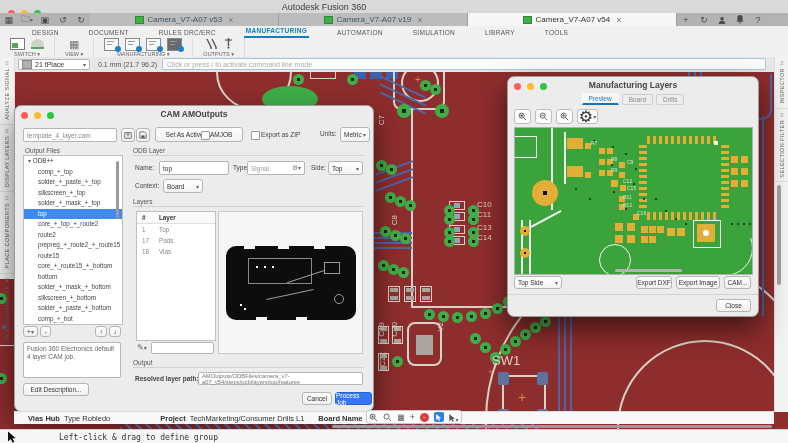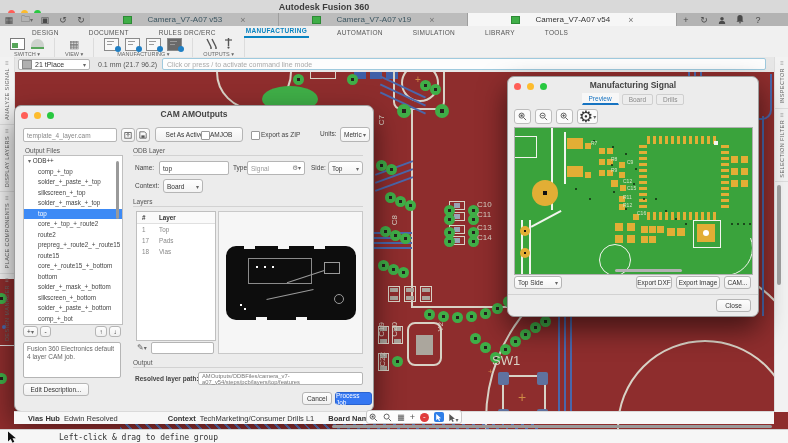--- a/index.html
+++ b/index.html
@@ -3,24 +3,24 @@
 <meta charset="utf-8">
 <style>
   html,body{margin:0;padding:0;background:#222;}
   #app{position:relative;width:788px;height:443px;overflow:hidden;background:#e9e9e9;
        font-family:"Liberation Sans",sans-serif;-webkit-font-smoothing:antialiased;color:#333;}
   .abs{position:absolute;}
   
   #titlebar{left:0;top:0;width:788px;height:13px;background:#d9d9d9;border-bottom:1px solid #c2c2c2;}
   .tl{width:7px;height:7px;border-radius:50%;display:inline-block;margin-right:6px;}
   .tl.r{background:#ff5e57}.tl.y{background:#fdbc2e}.tl.g{background:#28c840}
-  #app-title{left:0;top:2px;width:648px;text-align:center;font-size:9px;font-weight:bold;color:#3c3c3c;}
+  #app-title{left:0;top:2px;width:648px;text-align:center;font-size:9px;font-weight:normal;color:#3c3c3c;}
   #tabstrip{left:0;top:13px;width:788px;height:13px;background:#b3b3b3;display:flex;align-items:stretch;}
   .bar-ic{width:18px;font-size:9px;color:#4a4a4a;display:flex;align-items:center;justify-content:center;}
-  .doctab{display:flex;align-items:center;gap:16px;padding:0 6px;font-size:8px;color:#3b5560;background:#bcbcbc;border-right:1px solid #9e9e9e;width:176px;justify-content:center;}
+  .doctab{display:flex;align-items:center;gap:4px;padding:0 6px;font-size:8px;color:#3b5560;background:#bcbcbc;border-right:1px solid #9e9e9e;width:176px;justify-content:center;}
   .doctab.active{background:#f6f6f6;color:#333;width:196px;}
   .doctab .x{color:#777;font-size:9px;margin-left:2px;}
   .brdic{width:9px;height:8px;background:#3fae47;border:1px solid #2c8a35;box-sizing:border-box;}
   #ribbon-menus{left:0;top:26px;width:788px;height:12px;background:#f0f0f0;display:flex;align-items:flex-end;gap:26px;padding-left:30px;box-sizing:border-box;}
   .rmenu{font-size:6.5px;color:#555;letter-spacing:.3px;padding:2px 2px 2px 2px;}
   .rmenu.active{color:#0a84c1;border-bottom:2px solid #0a84c1;font-weight:bold;}
   #ribbon-tools{left:0;top:38px;width:788px;height:19px;background:#f0f0f0;border-bottom:1px solid #d5d5d5;display:flex;}
   .tgroup{display:flex;flex-direction:column;align-items:center;justify-content:flex-start;border-right:1px solid #dcdcdc;padding:0 10px;}
   .tg-icons{display:flex;gap:6px;align-items:center;height:12px;}
   .tg-label{font-size:5.5px;color:#666;margin-top:1px;}
@@ -504,21 +504,21 @@
     <div class="hr abs" style="left:118px;top:261px;width:230px;"></div>
     <span class="lbl abs" style="left:120px;top:269px;font-weight:bold;">Resolved layer path:</span>
     <div class="fld abs" style="left:183px;top:266px;width:165px;height:13px;font-size:5.8px;color:#777;">AMOutputs/ODBFiles/camera_v7-a07_v54/steps/pcb/layers/top/features</div>
     <div class="btn abs" style="left:287px;top:286px;width:30px;height:13px;">Cancel</div>
     <div class="btn primary abs" style="left:320px;top:286px;width:37px;height:13px;">Process Job</div>
   </div>
 
   <div class="win abs" style="left:507px;top:76px;width:250px;height:239px;">
     <div class="wtitle">
       <span><span class="tl r"></span><span class="tl y"></span><span class="tl g"></span></span>
-      <span class="t">Manufacturing Signal</span>
+      <span class="t">Manufacturing Layers</span>
     </div>
     <div id="preview-tabs" style="display:flex;justify-content:center;gap:3px;height:14px;align-items:center;">
         <span class="ptab active">Preview</span>
         <span class="ptab">Board</span>
         <span class="ptab">Drills</span>
       </div>
     <div style="display:flex;gap:4px;padding:3px 0 0 6px;">
       <span class="tbtn">
           <svg width="9" height="9" viewBox="0 0 10 10">
             <circle cx="4" cy="4" r="2.8" fill="none" stroke="#555"></circle>
@@ -633,22 +633,22 @@
       </div>
     <div class="btn abs" style="left:128px;top:199px;width:36px;height:13px;">Export DXF</div>
     <div class="btn abs" style="left:168px;top:199px;width:44px;height:13px;">Export Image</div>
     <div class="btn abs" style="left:216px;top:199px;width:27px;height:13px;">CAM...</div>
     <div class="hr abs" style="left:0;top:217px;width:250px;"></div>
     <div class="btn abs" style="left:208px;top:222px;width:35px;height:13px;">Close</div>
   </div>
 
   <div id="statusbar" class="abs">
     <b>Vias Hub</b>
-    <span>Edwin Resolved</span>
-    <b style="margin-left:46px;">Context</b>
+    <span>Type Robledo</span>
+    <b style="margin-left:46px;">Project</b>
     <span>TechMarketing/Consumer Drills L1</span>
     <b>Board Name</b>
     <span>Camera_V7-A07 v54</span>
   </div>
 
   <div id="viewbar" class="abs">
     <span><svg width="9" height="9" viewBox="0 0 10 10">
           <circle cx="4" cy="4" r="2.8" fill="none" stroke="#555"></circle>
           <line x1="6.2" y1="6.2" x2="9" y2="9" stroke="#555"></line>
           <rect x="2.9" y="2.9" width="2.2" height="2.2" fill="#555"></rect>

